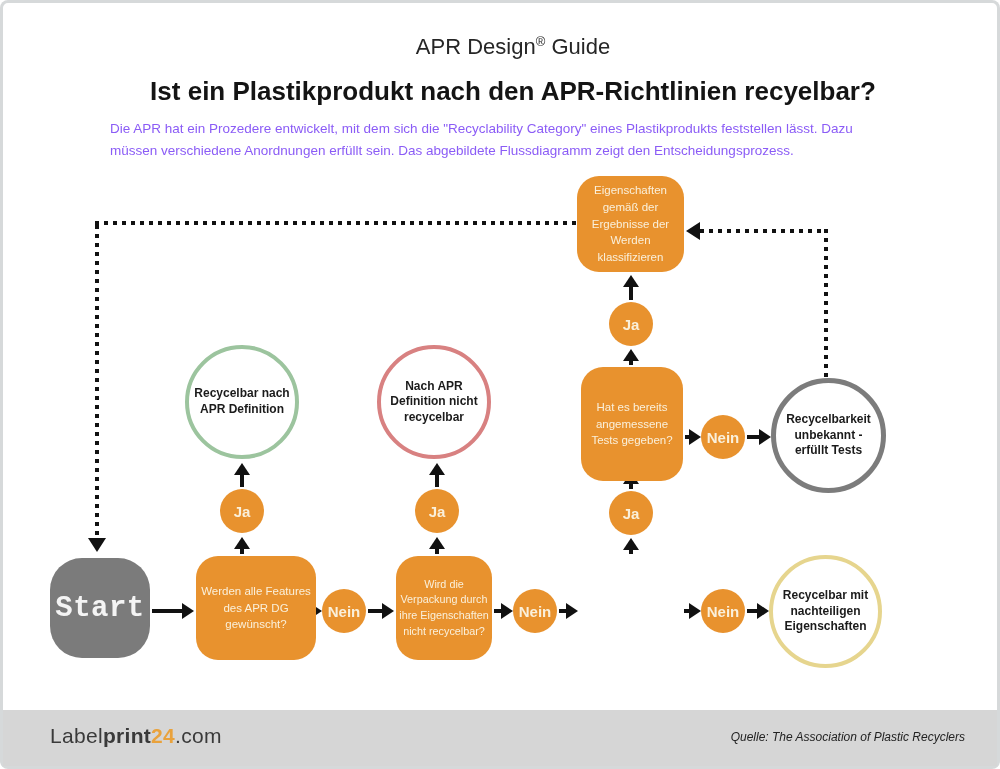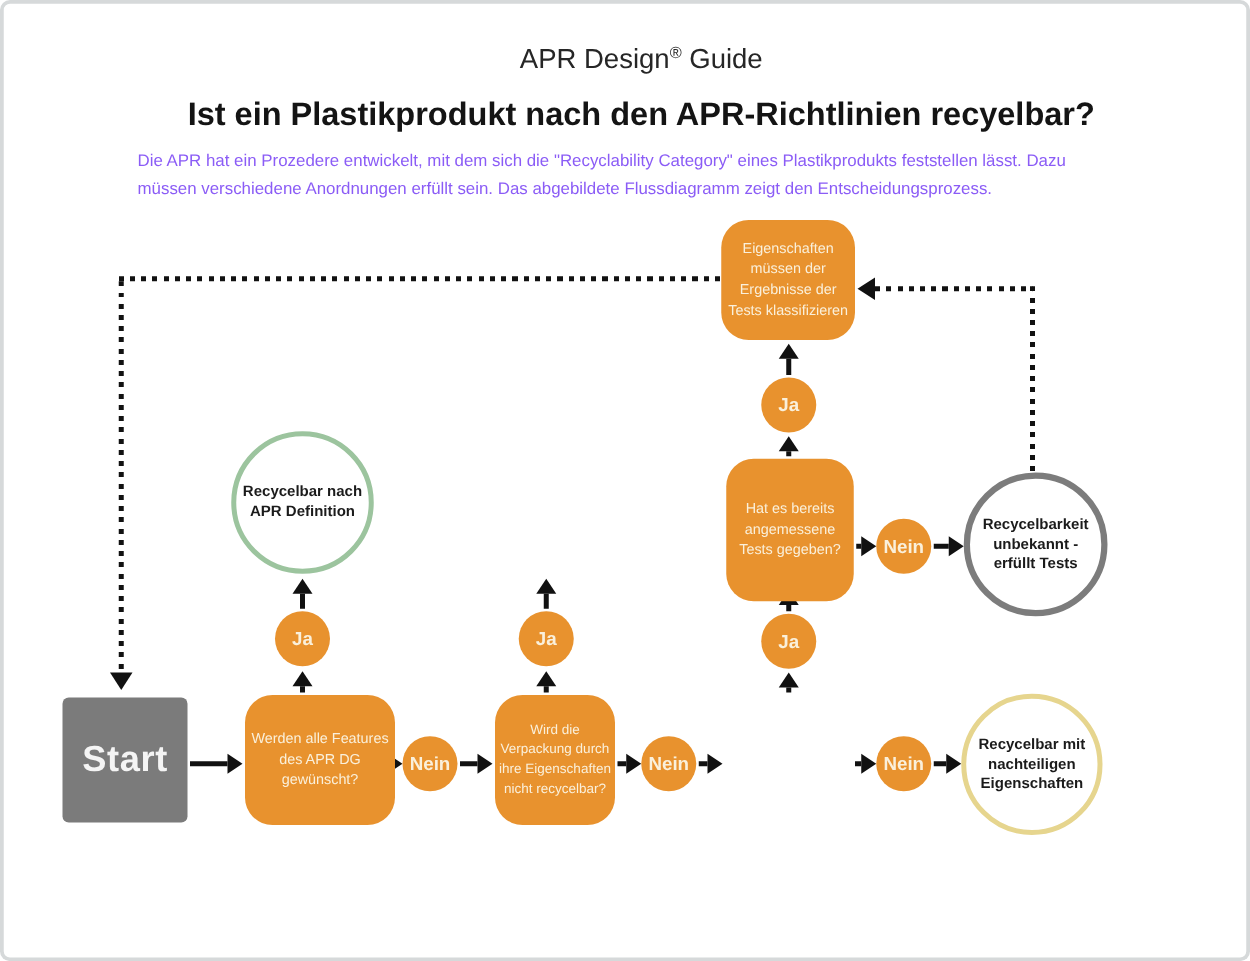--- a/index.html
+++ b/index.html
@@ -15,23 +15,24 @@
   .heading{top:76px;left:0;width:100%;text-align:center;font-size:26px;font-weight:bold;color:#141414;}
   .subtitle{left:97px;top:118px;font-size:13.5px;color:#8b5cf6;line-height:1.65;}
   
   .box{
     position:absolute;background:var(--orange);border-radius:22px;color:var(--box-text);
     display:flex;align-items:center;justify-content:center;text-align:center;
     font-size:11.5px;line-height:1.45;padding:5px;box-sizing:border-box;
   }
   .box.tight{font-size:10.8px;padding:3px;}
   .start{
-    position:absolute;background:var(--start-gray);border-radius:5px;color:#f4f4f4;
+    position:absolute;background:var(--start-gray);border-radius:32px;color:#f4f4f4;
     font-weight:bold;font-size:29px;display:flex;align-items:center;justify-content:center;
     letter-spacing:0.5px;
+    font-family:Liberation Mono, monospace;
   }
   .badge{
     position:absolute;width:44px;height:44px;border-radius:50%;background:var(--orange);
     color:var(--box-text);display:flex;align-items:center;justify-content:center;
     font-weight:bold;font-size:15px;
   }
   .outcome{
     position:absolute;border-radius:50%;background:#fff;color:#1b1b1b;font-weight:bold;
     font-size:12px;line-height:1.3;display:flex;align-items:center;justify-content:center;
     text-align:center;box-sizing:border-box;padding:4px;
@@ -104,29 +105,36 @@
   <div class="ar up" style="left:435px;top:475px;height:12px;"></div>
   <div class="ar up" style="left:629px;top:550px;height:4px;"></div>
   <div class="ar up" style="left:629px;top:484px;height:5px;"></div>
   <div class="ar up" style="left:629px;top:361px;height:4px;"></div>
   <div class="ar up" style="left:629px;top:287px;height:13px;"></div>
 
   <div class="start" style="left:50px;top:558px;width:100px;height:100px;">Start</div>
   <div class="box" style="left:196px;top:556px;width:120px;height:104px;">Werden alle Features des APR DG gewünscht?</div>
   <div class="box tight" style="left:396px;top:556px;width:96px;height:104px;">Wird die Verpackung durch ihre Eigenschaften nicht recycelbar?</div>
   <div class="box" style="left:581px;top:367px;width:102px;height:114px;">Hat es bereits angemessene Tests gegeben?</div>
-  <div class="box" style="left:577px;top:176px;width:107px;height:96px;">Eigenschaften müssen der Ergebnisse der Tests klassifizieren</div>
+  <div class="box" style="left:577px;top:176px;width:107px;height:96px;">Eigenschaften gemäß der Ergebnisse der Werden klassifizieren</div>
 
   <div class="outcome oc-green" style="left:185px;top:345px;width:114px;height:114px;">Recycelbar nach APR Definition</div>
+  <div class="outcome oc-red" style="left:377px;top:345px;width:114px;height:114px;">Nach APR Definition nicht recycelbar</div>
   <div class="outcome oc-gray" style="left:771px;top:378px;width:115px;height:115px;">Recycelbarkeit unbekannt - erfüllt Tests</div>
   <div class="outcome oc-yellow" style="left:769px;top:555px;width:113px;height:113px;">Recycelbar mit nachteiligen Eigenschaften</div>
 
   <div class="badge" style="left:220px;top:489px;">Ja</div>
   <div class="badge" style="left:415px;top:489px;">Ja</div>
   <div class="badge" style="left:609px;top:491px;">Ja</div>
   <div class="badge" style="left:609px;top:302px;">Ja</div>
   <div class="badge" style="left:322px;top:589px;">Nein</div>
   <div class="badge" style="left:513px;top:589px;">Nein</div>
   <div class="badge" style="left:701px;top:589px;">Nein</div>
   <div class="badge" style="left:701px;top:415px;">Nein</div>
 
+  <div class="footer-band">
+    <div class="logo">
+      <span>Label</span><span class="b">print</span><span class="o">24</span><span>.com</span>
+    </div>
+    <div class="source">Quelle: The Association of Plastic Recyclers</div>
+  </div>
 
 </div>
 
 </body></html>

